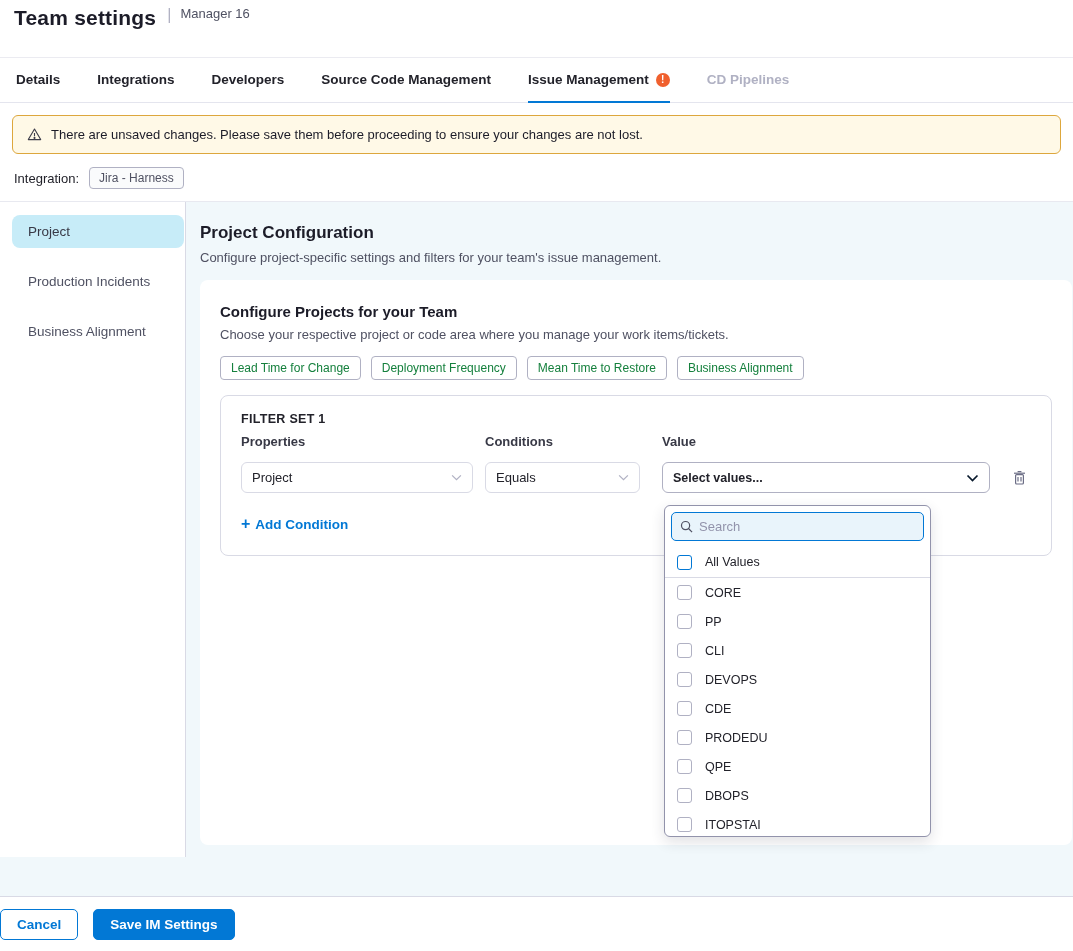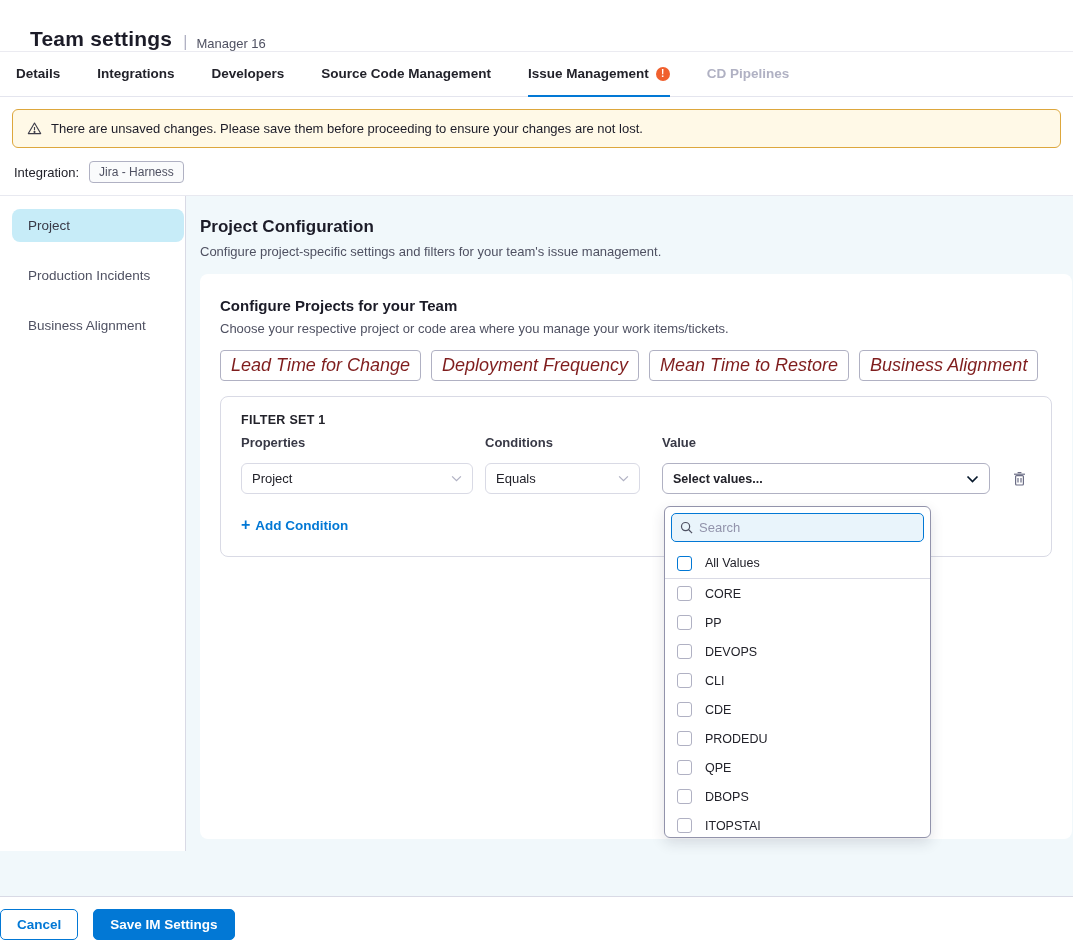--- a/index.html
+++ b/index.html
@@ -7,22 +7,22 @@
   body {
     width: 1073px; height: 951px;
     font-family: "Liberation Sans", "DejaVu Sans", sans-serif;
     color: #22222a;
     position: relative;
     overflow: hidden;
   }
 
   
   .page-header {
-    height: 52px; display: flex; align-items: flex-end;
-    padding: 0 30px; border-bottom: 1px solid #ebebf1; background: #fff;
+    height: 52px; display: flex; align-items: flex-start;
+    padding: 0 14px; border-bottom: 1px solid #ebebf1; background: #fff; margin-top: 6px;
   }
   .page-title { font-size: 21px; font-weight: 700; color: #1c1c28; letter-spacing: 0.2px; }
   .title-sep { color: #b0b1c3; font-size: 16px; margin: 0 9px 0 11px; font-weight: 400; }
   .page-subtitle { font-size: 13px; color: #4f5162; }
 
   
   .tabs { height: 45px; display: flex; align-items: stretch; gap: 37px; padding: 0 16px; border-bottom: 1px solid #e4e5ee; background: #fff; }
   .tab { display: flex; align-items: center; gap: 7px; font-size: 13.5px; font-weight: 600; color: #22222a; cursor: pointer; border-bottom: 2px solid transparent; margin-bottom: -1px; }
   .tab.active { border-bottom-color: #0278d5; }
   .tab.disabled { color: #b0b1c3; font-weight: 600; }
@@ -50,21 +50,21 @@
 
   .content { flex: 1; padding: 21px 10px 0 14px; }
   .content-title { font-size: 17px; font-weight: 700; color: #1c1c28; }
   .content-desc { font-size: 13px; color: #4f5162; margin-top: 7px; }
 
   
   .card { margin-top: 15px; background: #fff; border-radius: 8px; height: 565px; padding: 23px 20px; }
   .card-title { font-size: 15px; font-weight: 700; color: #1c1c28; }
   .card-desc { font-size: 13px; color: #4f5162; margin-top: 7px; }
   .chips { display: flex; gap: 10px; margin-top: 14px; }
-  .chip { font-size: 18px; color: #7f1d1d; border: 1px solid #b0b1c3; border-radius: 4px; padding: 4px 10px; background: #fff; cursor: default; font-style: italic; }
+  .chip { font-size: 12px; color: #15803d; border: 1px solid #b0b1c3; border-radius: 4px; padding: 4px 10px; background: #fff; cursor: default; }
 
   
   .filter-panel { margin-top: 15px; border: 1px solid #d9dae5; border-radius: 8px; padding: 16px 20px 22px 20px; }
   .filter-title { font-size: 12.5px; font-weight: 700; color: #22222a; letter-spacing: 0.3px; }
   .filter-grid { display: grid; grid-template-columns: 232px 155px 338px 1fr; column-gap: 12px; margin-top: 8px; align-items: center; }
   .col-label { font-size: 13px; font-weight: 700; color: #383946; }
   .filter-grid .col-label:nth-child(3) { margin-left: 10px; }
   .selects-row { margin-top: 13px; }
   .select-box {
     height: 31px; border: 1px solid #d9dae5; border-radius: 6px; background: #fff;
@@ -234,25 +234,25 @@
                 <div class="dd-row">
                     <span class="cbx"></span>
                     <span>CORE</span>
                   </div>
                 <div class="dd-row">
                     <span class="cbx"></span>
                     <span>PP</span>
                   </div>
                 <div class="dd-row">
                     <span class="cbx"></span>
+                    <span>CLI</span>
+                  </div>
+                <div class="dd-row">
+                    <span class="cbx"></span>
                     <span>DEVOPS</span>
-                  </div>
-                <div class="dd-row">
-                    <span class="cbx"></span>
-                    <span>CLI</span>
                   </div>
                 <div class="dd-row">
                     <span class="cbx"></span>
                     <span>CDE</span>
                   </div>
                 <div class="dd-row">
                     <span class="cbx"></span>
                     <span>PRODEDU</span>
                   </div>
                 <div class="dd-row">

